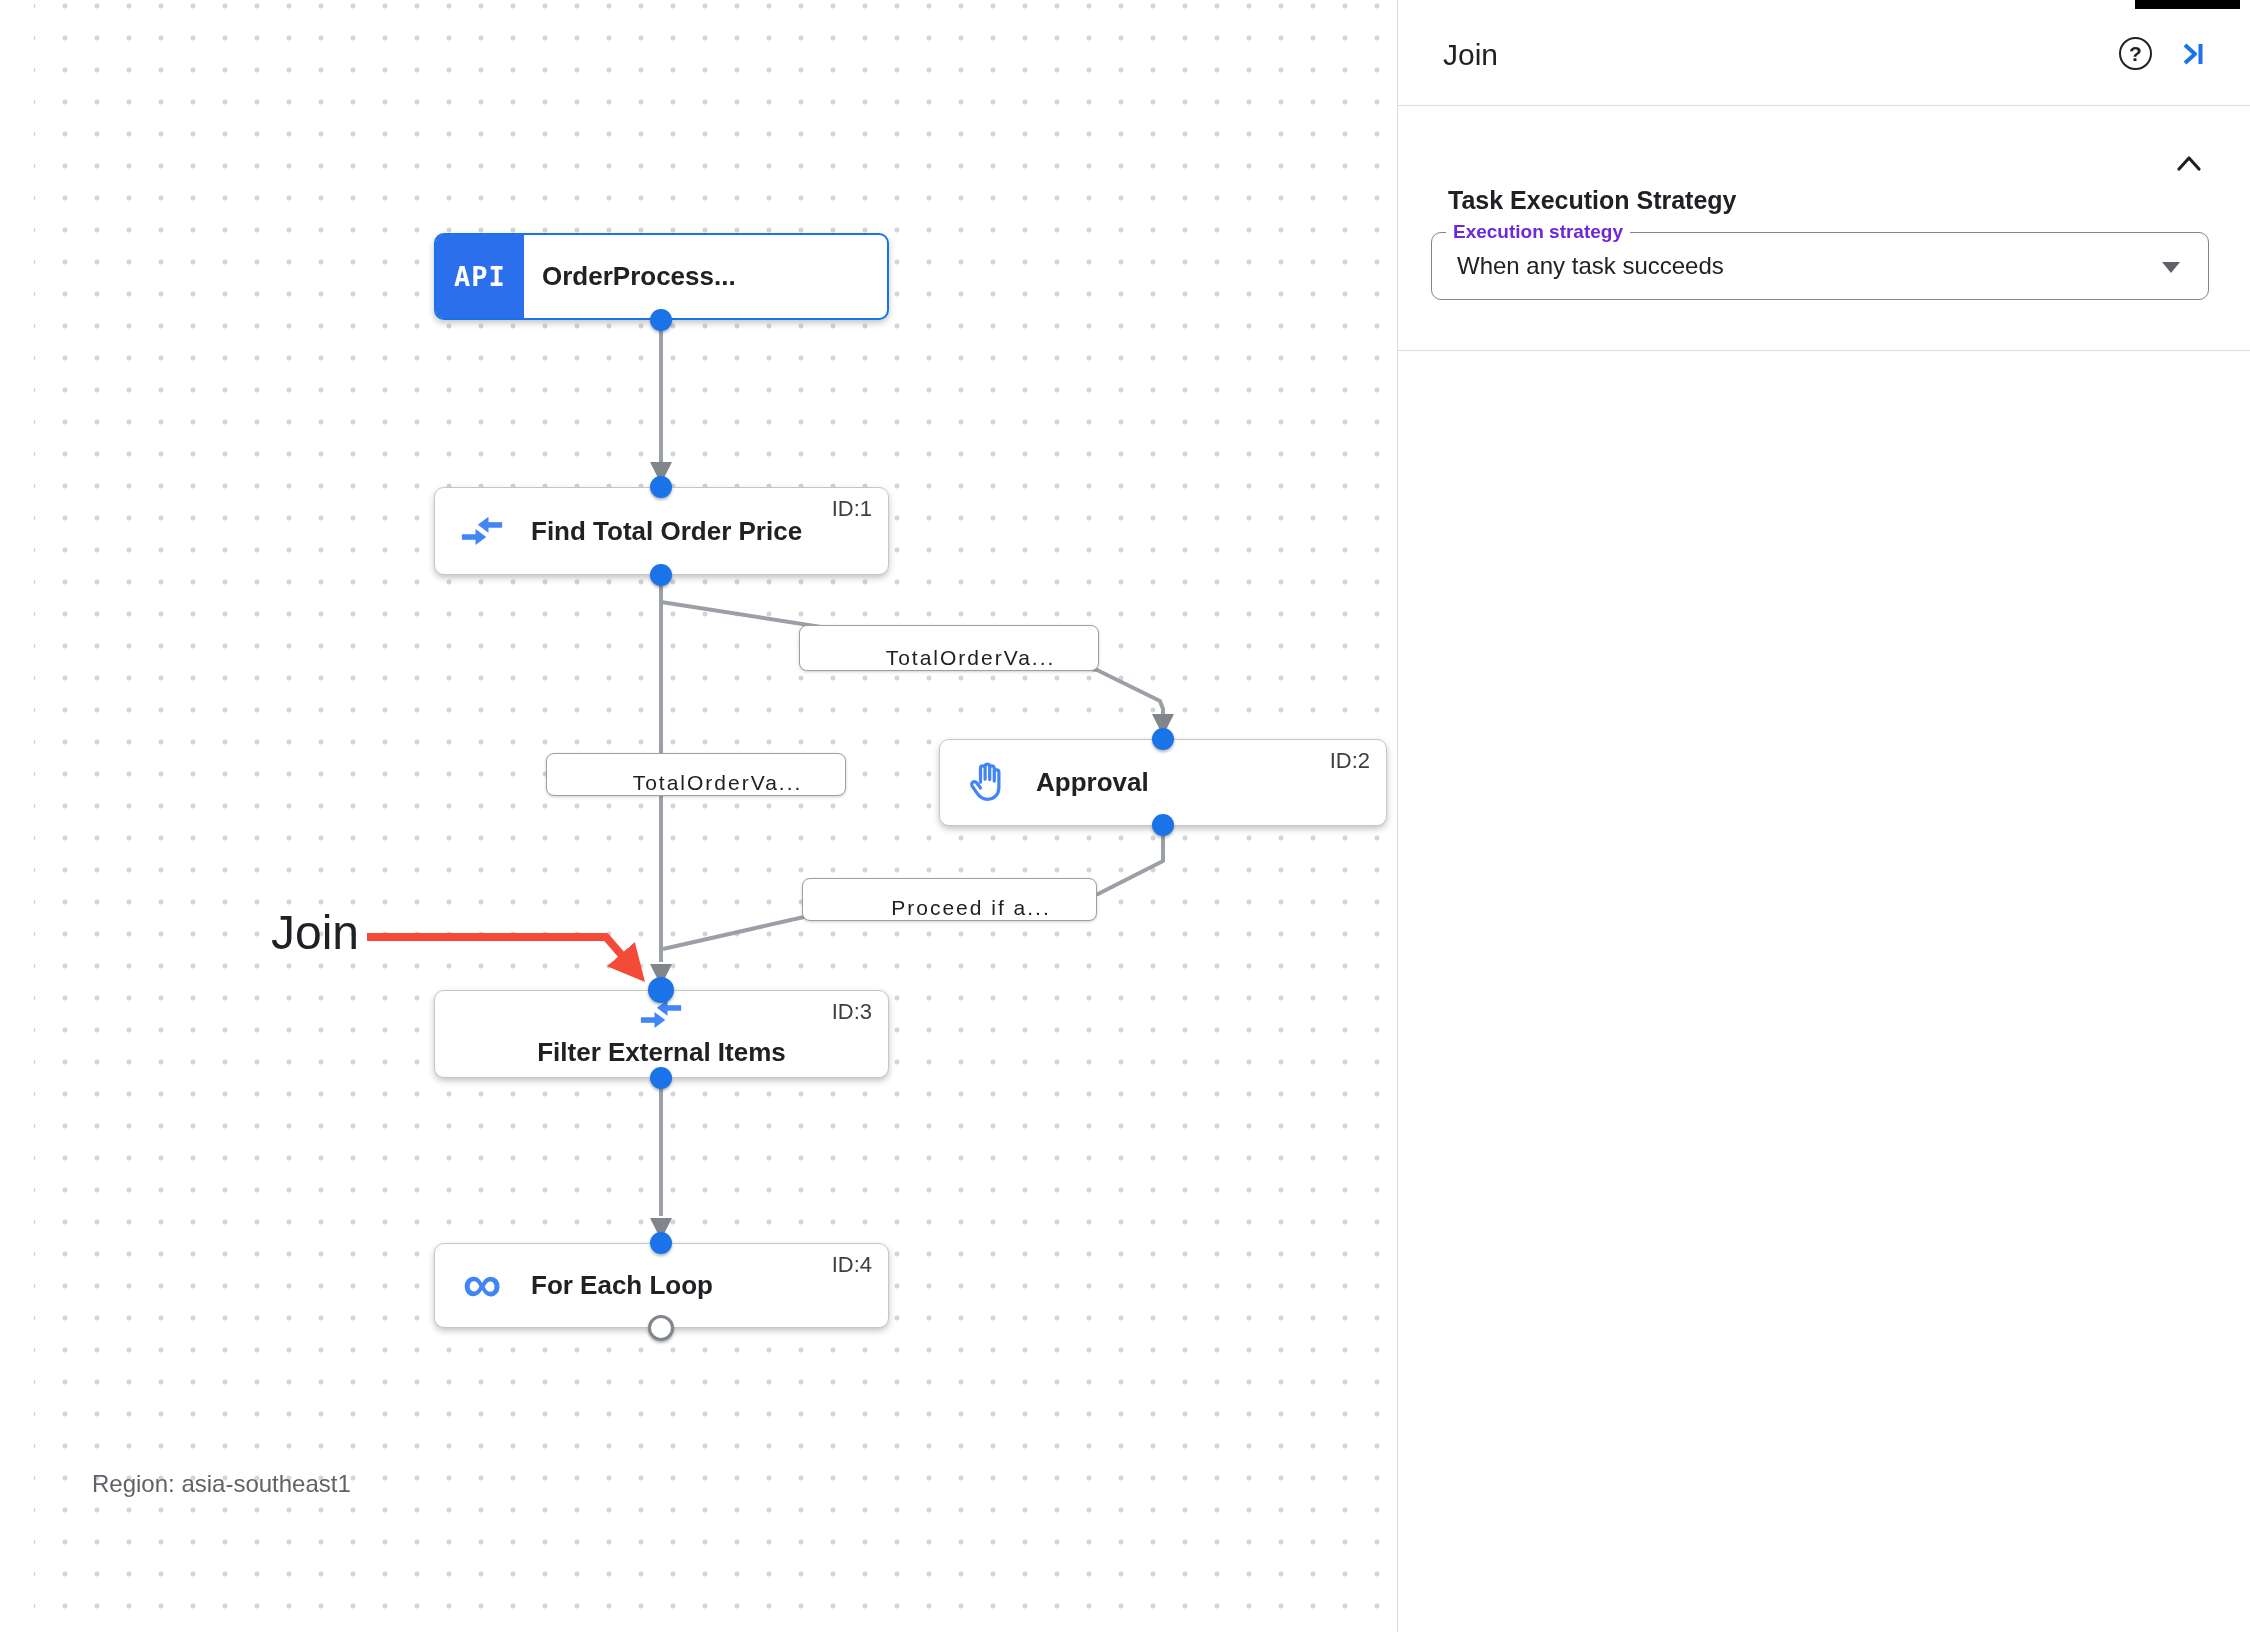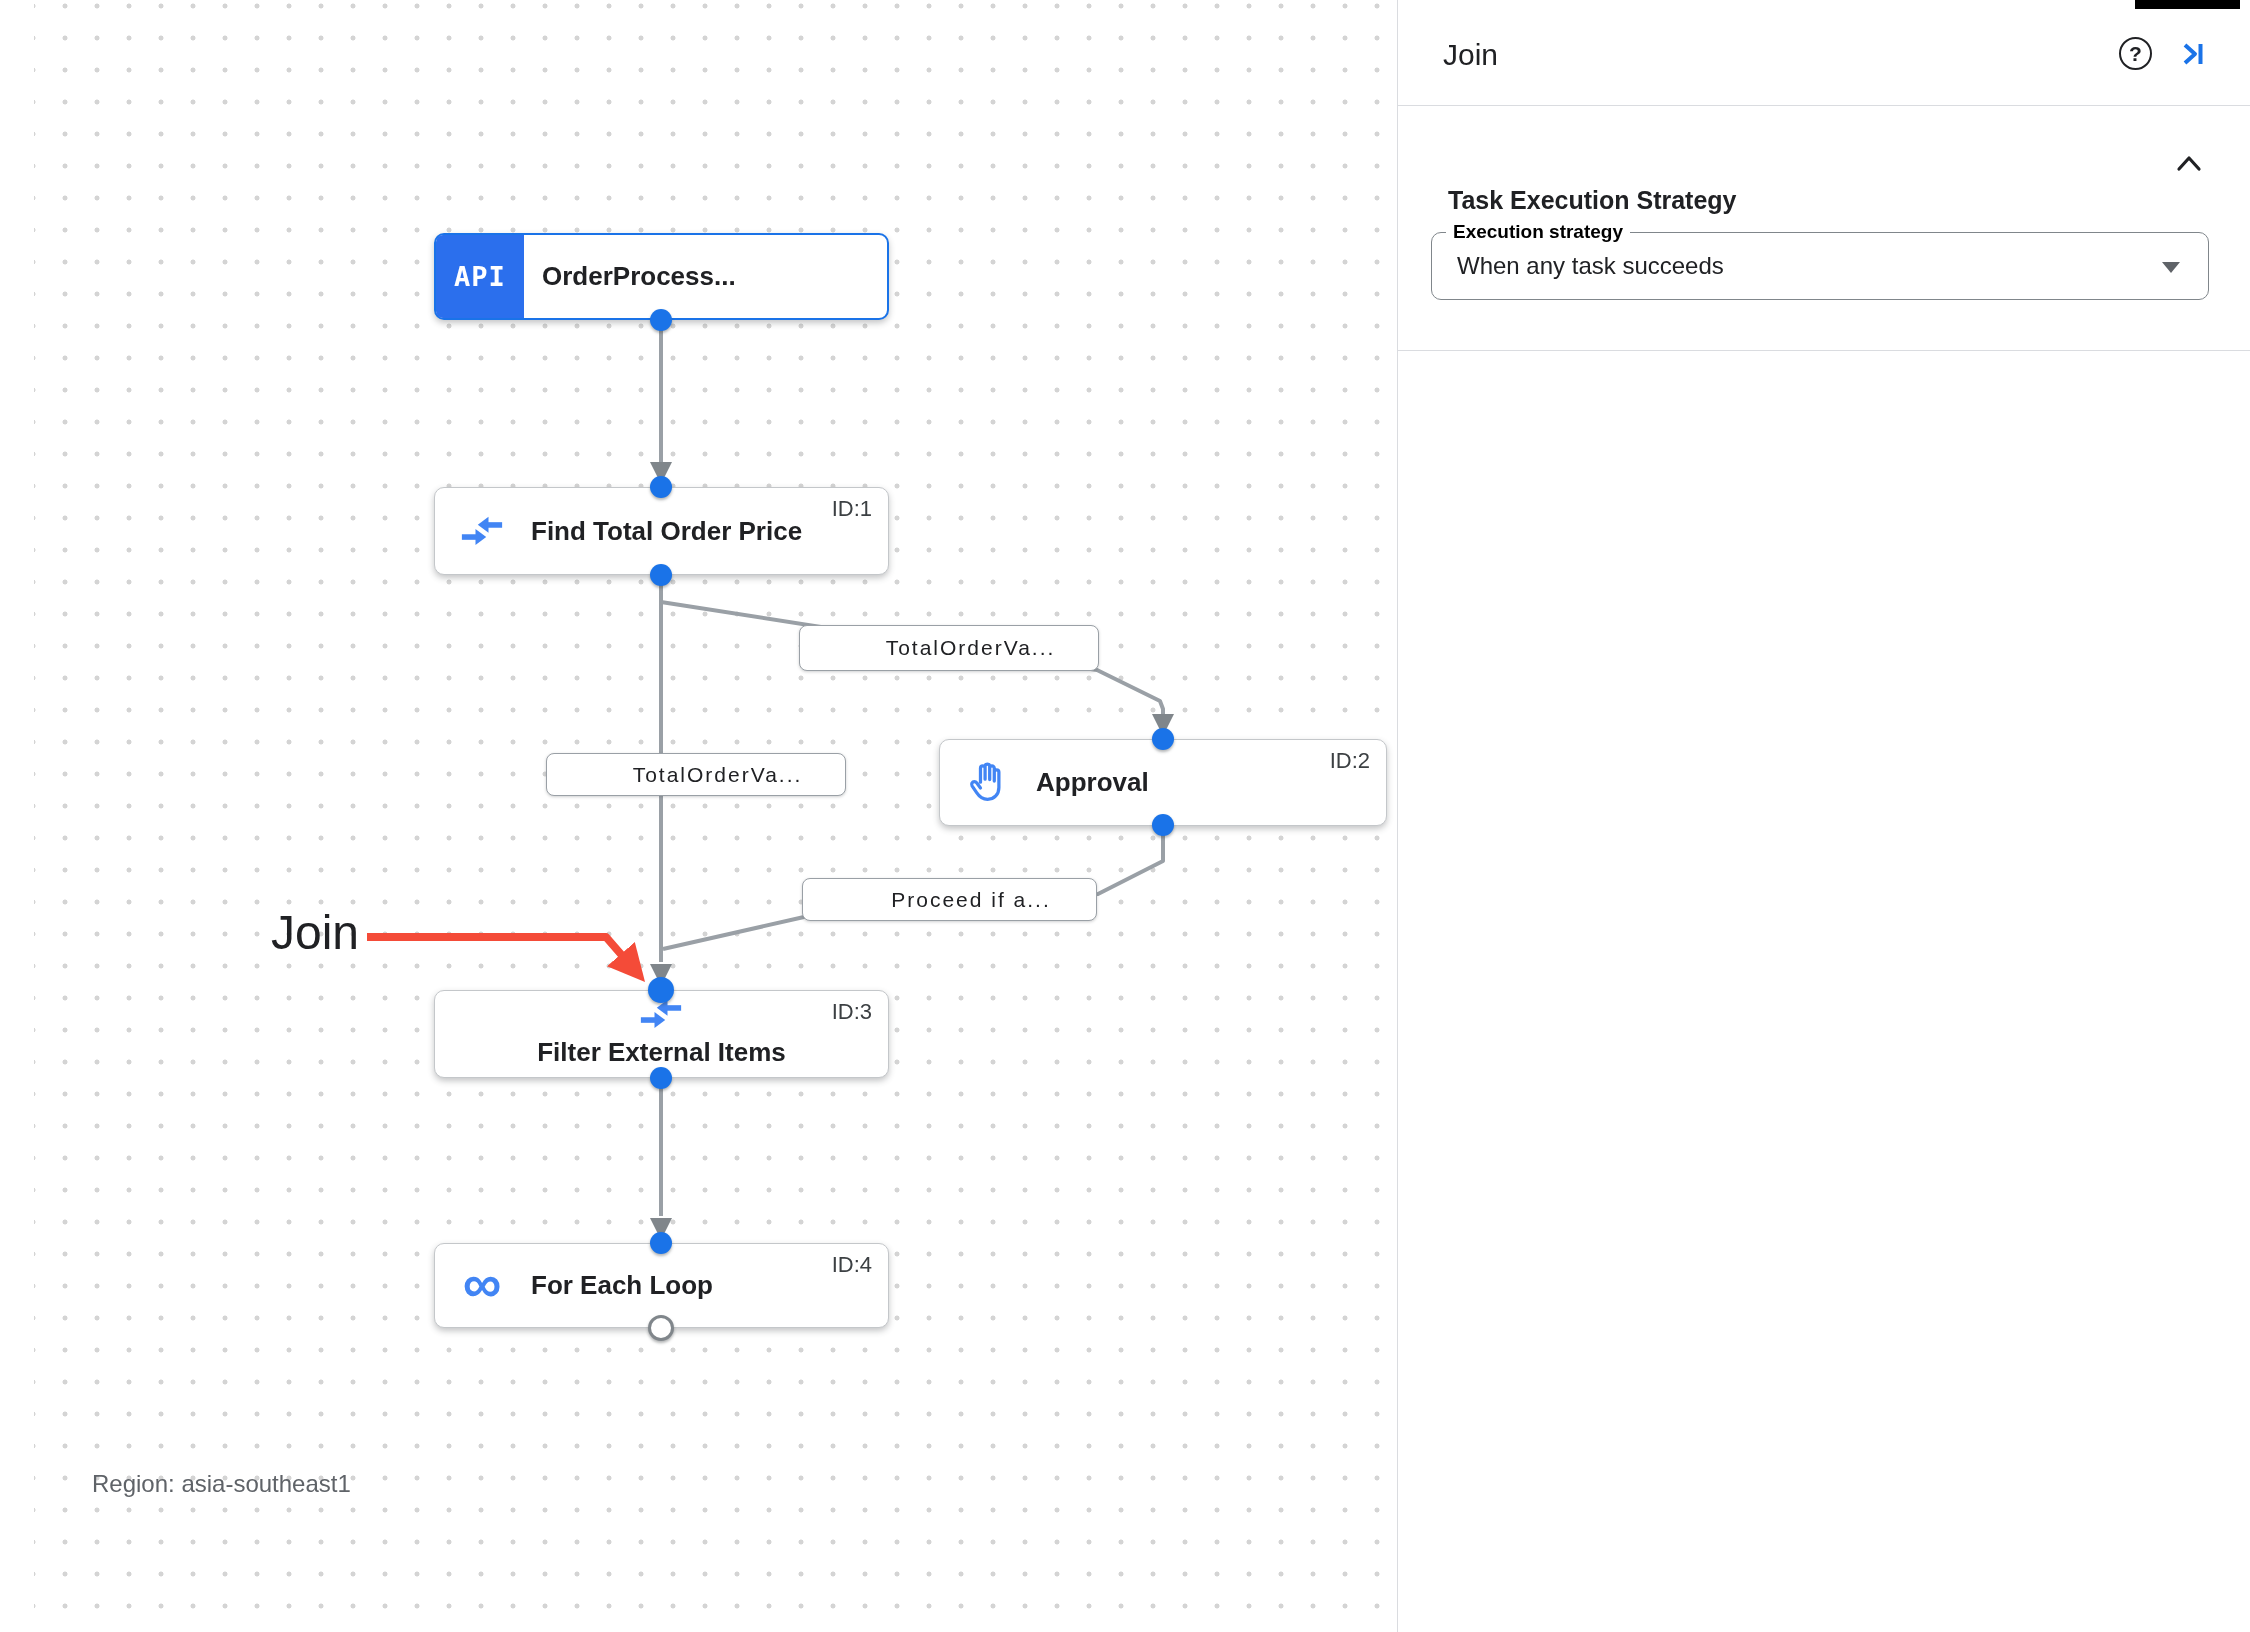--- a/index.html
+++ b/index.html
@@ -24,41 +24,41 @@
   .badge-gap{width:18px;}
   .icon-box{width:46px;height:46px;margin:0 26px 0 24px;display:flex;align-items:center;justify-content:center;flex:none;}
   .loop-glyph{color:#4285f4;font-size:54px;font-weight:700;line-height:46px;margin-top:-6px;}
 
   
   .port{position:absolute;border-radius:50%;background:#1a73e8;z-index:4;box-shadow:0 2px 3px rgba(60,64,67,.4);}
   .port-open{background:#fff;border:3.5px solid #80868b;box-sizing:border-box;}
 
   
   .edge-label{position:absolute;background:#fff;border:1.5px solid #9aa0a6;border-radius:8px;
-    box-shadow:0 1px 3px rgba(60,64,67,.25);display:flex;align-items:center;justify-content:center;
+    box-shadow:0 1px 3px rgba(60,64,67,.25);display:flex;align-items:flex-end;justify-content:center;
     font-size:21px;color:#202124;letter-spacing:2px;z-index:3;box-sizing:border-box;padding-left:43px;}
 
   .join-annotation{position:absolute;left:237px;top:905px;font-size:48px;color:#202124;z-index:5;}
   .region-label{position:absolute;left:58px;top:1470px;font-size:24px;color:#5f6368;z-index:2;}
 
   
   .panel{position:absolute;left:1397px;top:0;width:853px;height:1632px;background:#fff;
     border-left:1px solid #dadce0;box-sizing:border-box;z-index:6;}
   .panel-header{position:relative;height:105px;border-bottom:1px solid #dadce0;}
   .panel-title{position:absolute;left:45px;top:38px;font-size:30px;color:#202124;}
   .help-btn{position:absolute;right:98px;top:37px;width:33px;height:33px;border:2.5px solid #202124;
     border-radius:50%;display:flex;align-items:center;justify-content:center;
     font-size:21px;font-weight:700;color:#202124;box-sizing:border-box;cursor:pointer;}
   .skip-btn{position:absolute;right:42px;top:38px;width:32px;height:32px;cursor:pointer;}
   .section-title{position:absolute;left:50px;top:150px;font-size:25px;font-weight:700;color:#202124;margin-top:36px;}
   .chevron-btn{position:absolute;right:46px;top:150px;width:30px;height:28px;cursor:pointer;}
   .select-field{position:absolute;left:33px;top:232px;width:778px;height:68px;border:1.5px solid #80868b;
     border-radius:10px;box-sizing:border-box;cursor:pointer;background:#fff;}
   .select-label{position:absolute;left:14px;top:-12px;background:#fff;padding:0 7px;
-    font-size:19px;font-weight:700;color:#000000;white-space:nowrap;}
+    font-size:19px;font-weight:700;color:#6d28d9;white-space:nowrap;}
   .select-value{position:absolute;left:25px;top:0;height:100%;display:flex;align-items:center;
     font-size:24px;color:#202124;}
   .select-caret{position:absolute;right:28px;top:29px;width:0;height:0;
     border-left:9px solid transparent;border-right:9px solid transparent;border-top:11px solid #5f6368;}
   .panel-divider2{position:absolute;left:0;top:350px;width:100%;height:1px;background:#dadce0;}
 
   .top-black-bar{position:absolute;left:2135px;top:0;width:105px;height:9px;background:#000;z-index:7;}
 </style>
 </head>
 <body>

